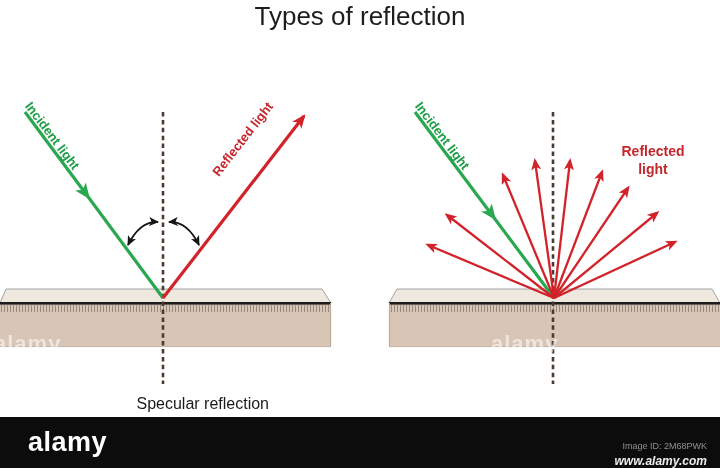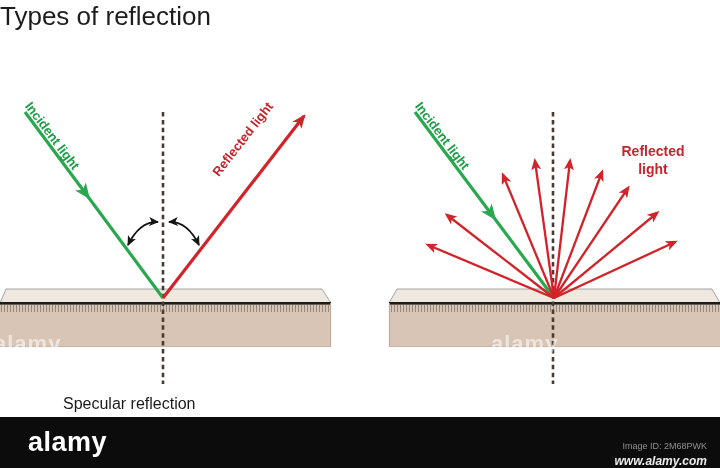--- a/index.html
+++ b/index.html
@@ -1,28 +1,28 @@
 <!DOCTYPE html>
 <html><head>
 <meta charset="utf-8">
 <style>
   html,body{margin:0;padding:0;background:#fff;}
   .canvas{position:relative;width:720px;height:468px;background:#ffffff;overflow:hidden;
           font-family:"Liberation Sans", sans-serif;}
-  .title{position:absolute;top:1px;left:0;width:100%;
+  .title{position:absolute;top:1px;left:0;width:100%;text-align:center;
          font-size:26px;color:#1d1d1d;letter-spacing:0px;}
   svg.diagram{position:absolute;left:0;top:0;}
   .ray-label{position:absolute;font-size:13px;font-weight:700;white-space:nowrap;}
   .ray-label.green{color:#1f9e48;}
   .ray-label.red{color:#c5262c;}
   .rot-down{transform:rotate(53deg);transform-origin:0 0;}
   .rot-up{transform:rotate(-52deg);transform-origin:0 100%;}
   .reflected-wrap{position:absolute;left:618px;top:143px;width:70px;text-align:center;
                   font-size:14px;font-weight:700;color:#c5262c;line-height:1.25;white-space:normal;}
-  .caption{position:absolute;top:395px;width:206px;text-align:left;font-size:16px;color:#1b1b1b;}
+  .caption{position:absolute;top:395px;width:206px;text-align:right;font-size:16px;color:#1b1b1b;}
   .caption.left{left:63px;}
   .caption.right{left:453px;}
   .watermark{position:absolute;font-size:22px;font-weight:700;letter-spacing:1px;
              color:rgba(255,255,255,0.55);}
   .wm-left{left:-6px;top:331px;}
   .wm-right{left:491px;top:331px;}
   .footer{position:absolute;left:0;top:417px;width:720px;height:51px;background:#0c0c0c;
           display:flex;align-items:center;justify-content:space-between;
           padding:0 13px 0 28px;box-sizing:border-box;}
   .footer-logo{color:#ffffff;font-size:27px;font-weight:700;letter-spacing:0.5px;line-height:1;}

